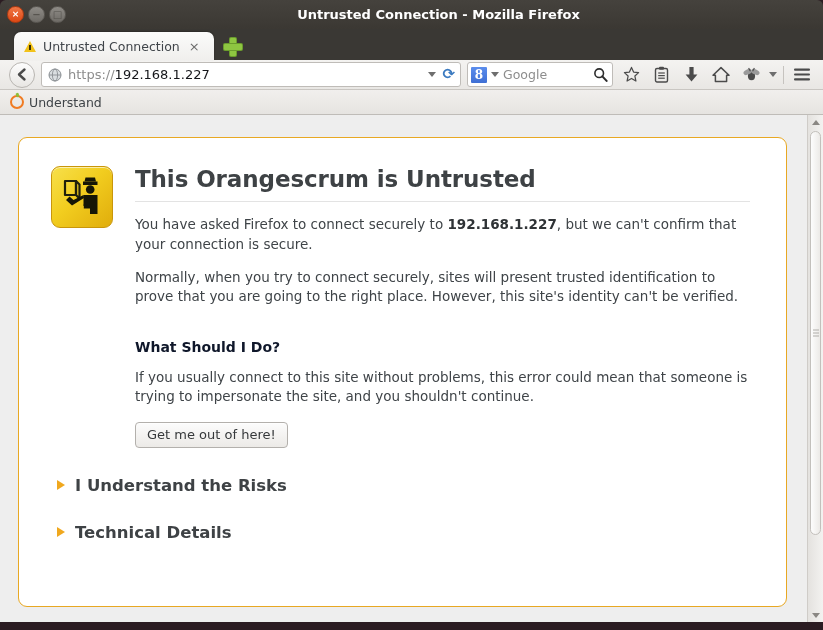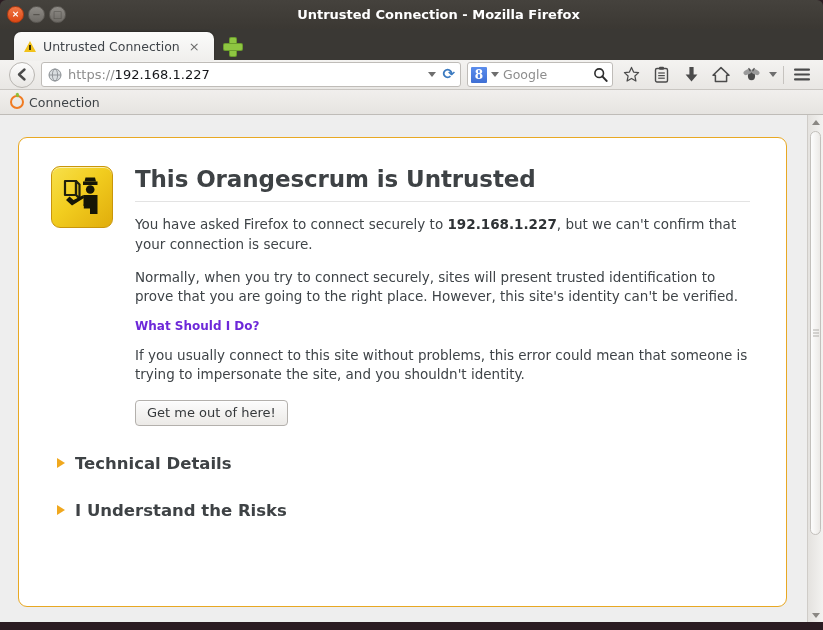--- a/index.html
+++ b/index.html
@@ -255,22 +255,22 @@
     border-bottom: 1px solid #e3e3e3;
   }
   .para {
     font-size: 13.5px;
     line-height: 1.45;
     color: #3f4448;
     margin-top: 13px;
   }
   .para b { font-weight: bold; color: #2f3336; }
   .sub-h2 {
-    font-size: 12px; font-weight: bold; color: #6d28d9;
-    margin-top: 12px;
+    font-size: 14px; font-weight: bold; color: #0f172a;
+    margin-top: 32px;
   }
   .outbtn {
     margin-top: 15px;
     font-family: "DejaVu Sans", "Liberation Sans", sans-serif;
     font-size: 13px;
     color: #36393b;
     background: linear-gradient(to bottom,#fcfcfc,#eceae7);
     border: 1px solid #b3b0ac;
     border-radius: 4px;
     padding: 4px 11px 5px;
@@ -435,21 +435,21 @@
         <rect x="1" y="1.5" width="16" height="2.2" rx="1" fill="#4b4b4b"></rect>
         <rect x="1" y="6.4" width="16" height="2.2" rx="1" fill="#4b4b4b"></rect>
         <rect x="1" y="11.3" width="16" height="2.2" rx="1" fill="#4b4b4b"></rect>
       </svg>
     </div>
   </div>
 
   <div class="bookmarks">
     <div class="bm-item">
       <span class="os-icon"></span>
-      <span class="bm-label">Connection</span>
+      <span class="bm-label">Understand</span>
     </div>
   </div>
 
   <div class="viewport">
 
     <div class="content-scroll">
       <div class="errpanel">
 
         <div class="hdr-row">
           <div class="guard-icon">
@@ -472,34 +472,34 @@
           <div class="hdr-col">
             <div class="page-h1">This Orangescrum is Untrusted</div>
             <div class="h1-rule"></div>
 
             <div class="para"><span>You have asked Firefox to connect securely to </span><b>192.168.1.227</b><span>, but we can't confirm that your connection is secure.</span></div>
 
             <div class="para">Normally, when you try to connect securely, sites will present trusted identification to prove that you are going to the right place. However, this site's identity can't be verified.</div>
 
             <div class="sub-h2">What Should I Do?</div>
 
-            <div class="para">If you usually connect to this site without problems, this error could mean that someone is trying to impersonate the site, and you shouldn't identity.</div>
+            <div class="para">If you usually connect to this site without problems, this error could mean that someone is trying to impersonate the site, and you shouldn't continue.</div>
 
             <button class="outbtn">Get me out of here!</button>
           </div>
         </div>
 
         <div class="expander">
           <span class="exp-tri"></span>
-          <span class="exp-label">Technical Details</span>
+          <span class="exp-label">I Understand the Risks</span>
         </div>
 
         <div class="expander">
           <span class="exp-tri"></span>
-          <span class="exp-label">I Understand the Risks</span>
+          <span class="exp-label">Technical Details</span>
         </div>
 
       </div>
     </div>
 
     <div class="vscroll">
       <div class="sb-arrow">
         <span class="sb-up"></span>
       </div>
       <div class="sb-track">

